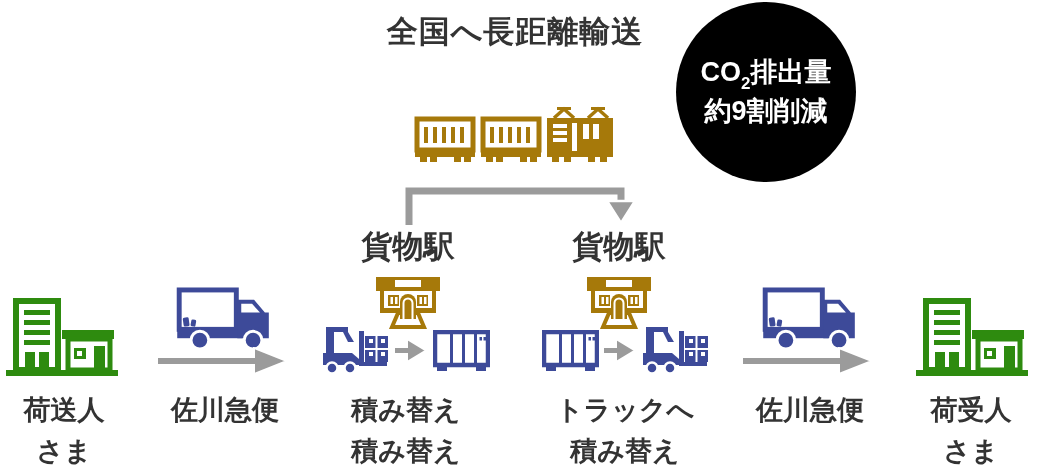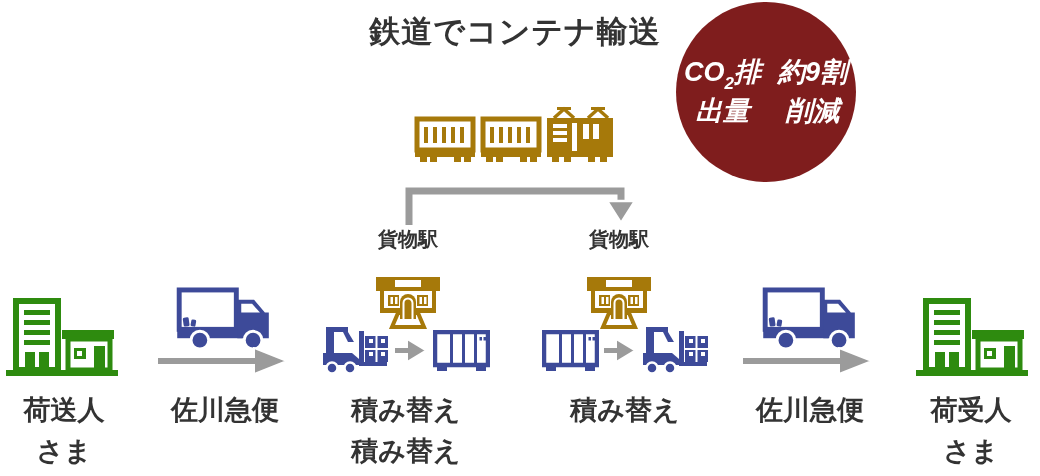--- a/index.html
+++ b/index.html
@@ -7,27 +7,27 @@
     position:relative;width:1040px;height:476px;background:#ffffff;overflow:hidden;
     font-family:"Liberation Sans",sans-serif;color:#333333;
   }
   .abs{position:absolute;}
   .heading{
     position:absolute;left:305px;top:10px;width:420px;text-align:center;
     font-size:31px;font-weight:700;line-height:43px;color:#333333;letter-spacing:1px;
   }
   .badge{
     position:absolute;left:676px;top:2px;width:180px;height:180px;border-radius:50%;
-    background:#7f1d1d;color:#ffffff;font-weight:700;font-size:27px;line-height:39px;
-    display:flex;align-items:center;justify-content:center;text-align:center;font-style:italic;
+    background:#000000;color:#ffffff;font-weight:700;font-size:27px;line-height:39px;
+    display:flex;flex-direction:column;align-items:center;justify-content:center;text-align:center;
   }
   .badge sub{font-size:17px;position:relative;top:2px;line-height:0;}
   .station-label{
     position:absolute;top:226px;width:130px;text-align:center;
-    font-size:20px;font-weight:700;color:#333333;
+    font-size:31px;font-weight:700;color:#333333;
   }
   .step-label{
     position:absolute;top:390px;width:170px;text-align:center;
     font-size:27px;font-weight:700;line-height:41px;color:#333333;
   }
   svg{display:block;}
 </style>
 </head>
 <body>
 
@@ -155,21 +155,21 @@
         <polygon points="1,10 98,10 98,1 131,14 98,27 98,18 1,18" fill="#9b9b9b" stroke="#ffffff" stroke-width="2"></polygon>
       </symbol>
 
       <symbol id="sym-small-arrow" viewBox="0 0 34 25">
         <polygon points="1,9 14,9 14,1 33,12.5 14,24 14,16 1,16" fill="#9b9b9b" stroke="#ffffff" stroke-width="2"></polygon>
       </symbol>
     </defs>
   </svg>
 
   <div class="heading">
-    <div>鉄道でコンテナ輸送</div>
+    <div>全国へ長距離輸送</div>
   </div>
 
   <div class="badge">
     <div><span>CO</span><sub>2</sub><span>排出量</span></div>
     <div>約9割削減</div>
   </div>
 
   <svg class="abs" style="left:413px;top:106px" width="202" height="64">
       <use href="#sym-train"></use>
     </svg>
@@ -237,20 +237,21 @@
     <div>さま</div>
   </div>
   <div class="step-label" style="left:140px">
     <div>佐川急便</div>
   </div>
   <div class="step-label" style="left:321px">
     <div>積み替え</div>
     <div>積み替え</div>
   </div>
   <div class="step-label" style="left:540px">
+    <div>トラックへ</div>
     <div>積み替え</div>
   </div>
   <div class="step-label" style="left:725px">
     <div>佐川急便</div>
   </div>
   <div class="step-label" style="left:886px">
     <div>荷受人</div>
     <div>さま</div>
   </div>
 

